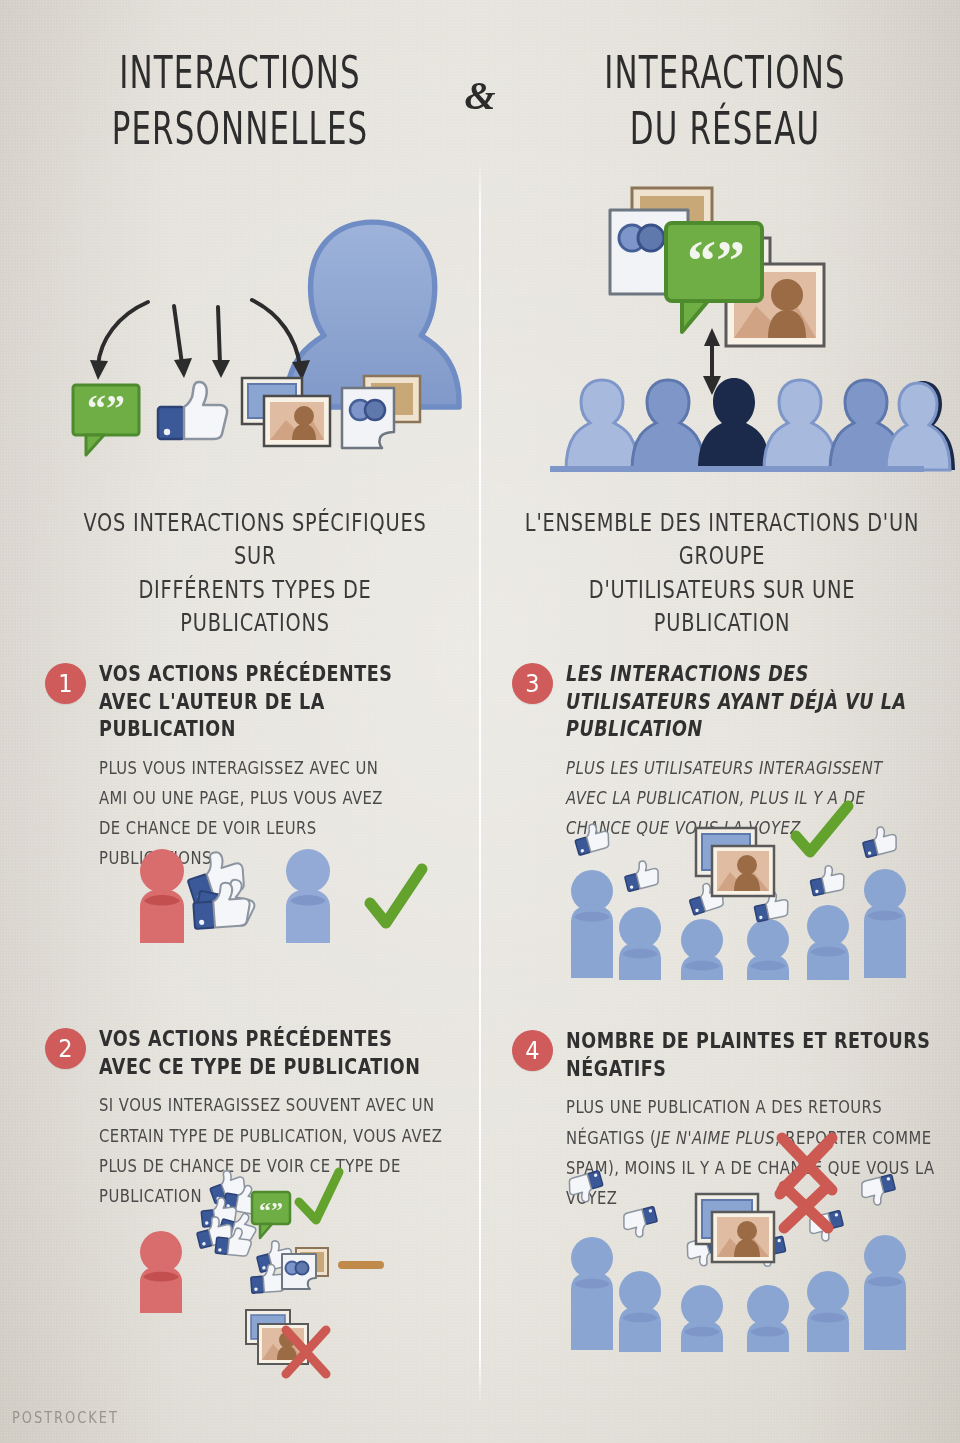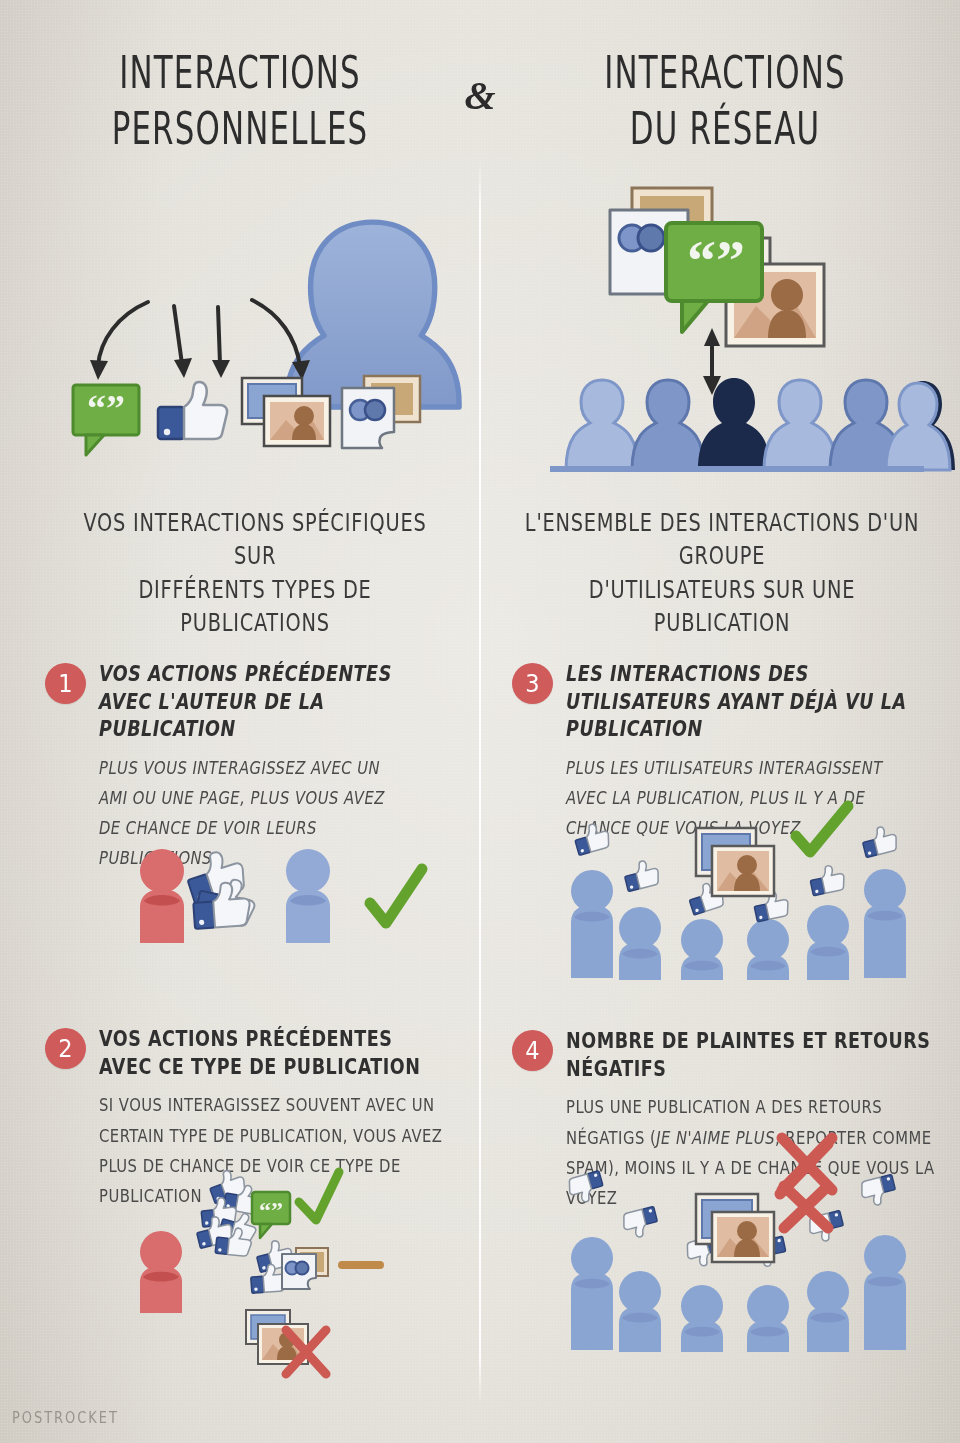--- a/index.html
+++ b/index.html
@@ -68,21 +68,21 @@
     font-weight:700;
     transform:scaleX(.93);transform-origin:left top;
   }
   .item-desc{
     margin-top:9px;color:#4a4a4a;font-size:17.5px;line-height:1.72;letter-spacing:.5px;
     font-family:"Liberation Sans Narrow","DejaVu Sans Condensed","Liberation Sans",sans-serif;
     transform:scaleX(.94);transform-origin:left top;
   }
   .item-desc i{font-style:italic;}
   #item1{left:45px;top:663px;}
-  #item1 .item-body{width:330px;font-style:italic;}
+  #item1 .item-body{width:330px;}
   #item2{left:45px;top:1028px;}
   #item2 .item-body{width:375px;}
   #item3{left:512px;top:663px;}
   #item3 .item-body{width:385px;font-style:italic;}
   #item4{left:512px;top:1030px;}
   #item4 .item-body{width:400px;}
   
   .brand{
     position:absolute;left:12px;top:1408px;color:#8e8a82;
     font-family:"Liberation Sans Narrow","DejaVu Sans Condensed","Liberation Sans",sans-serif;

